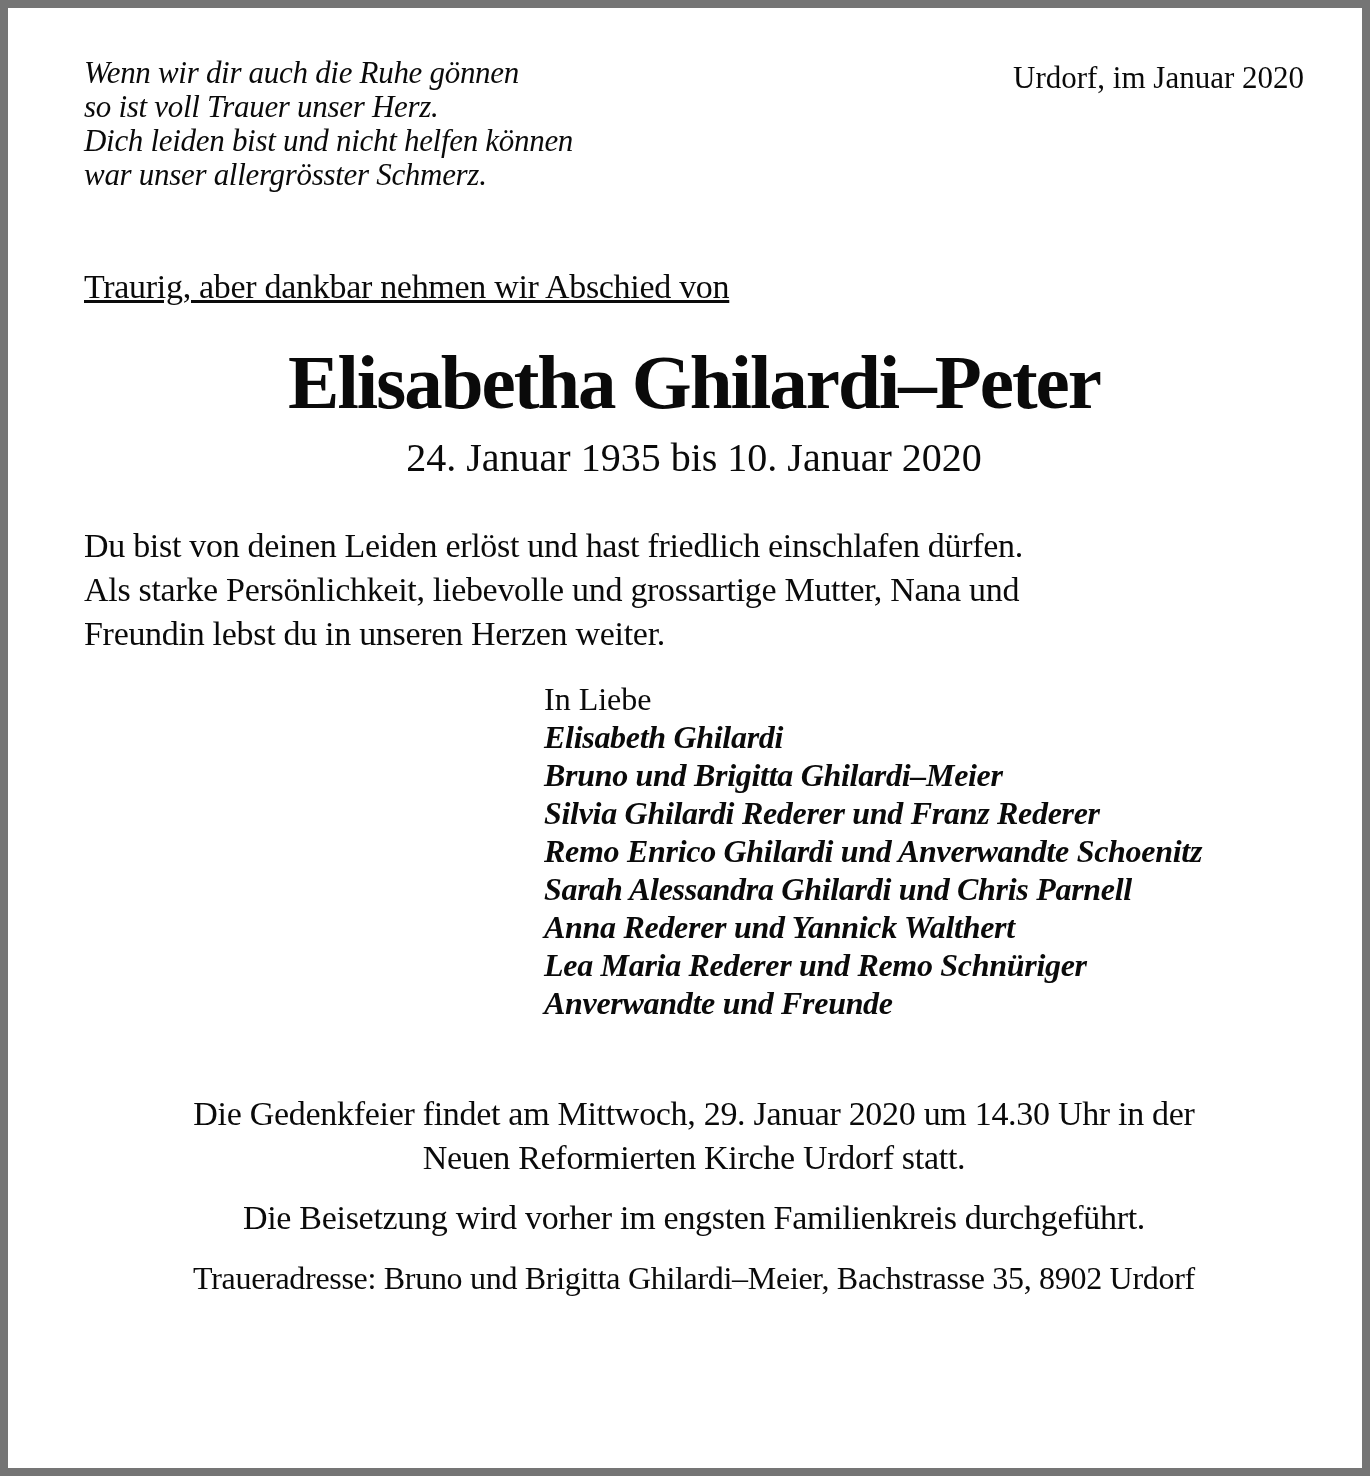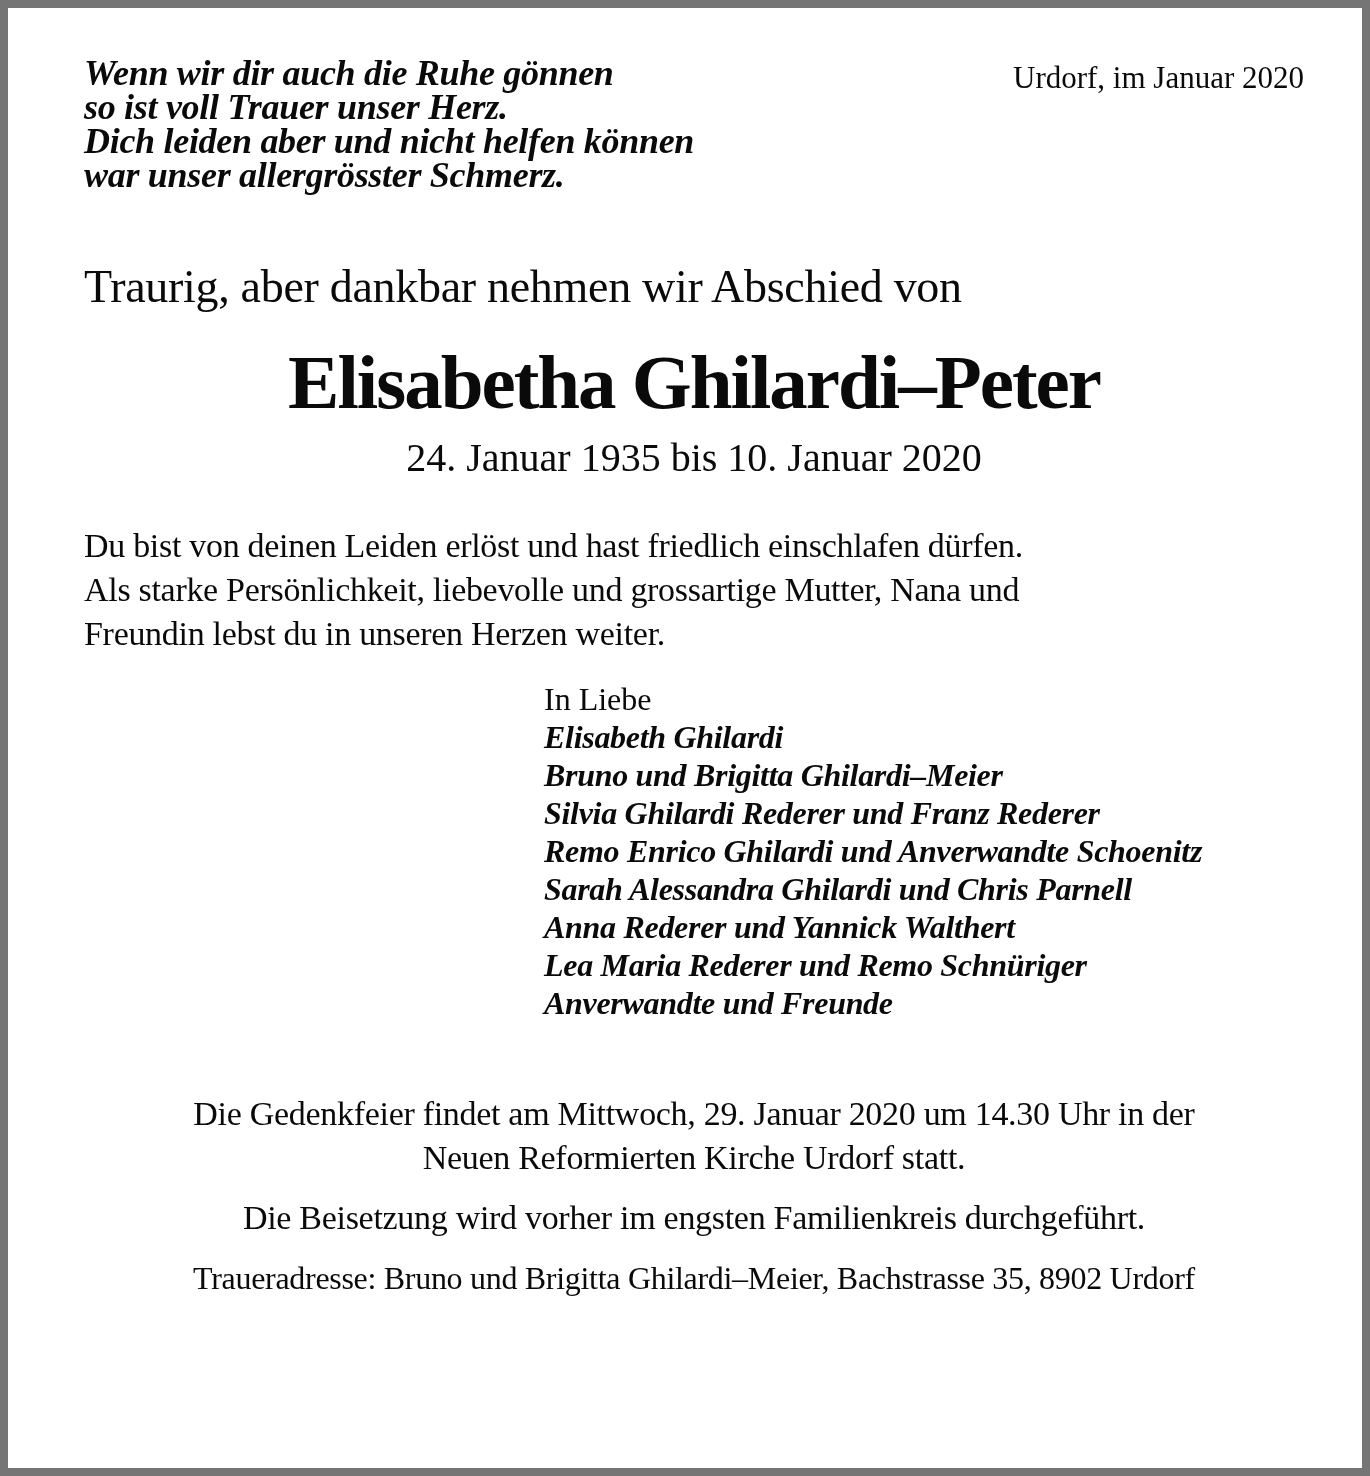--- a/index.html
+++ b/index.html
@@ -23,36 +23,37 @@
     padding: 48px 58px 0 76px;
   }
   
   .top-row {
     display: flex;
     justify-content: space-between;
     align-items: flex-start;
   }
   .poem {
     font-style: italic;
-    font-weight: bold;
-    font-size: 36px;
+    font-weight: normal;
+    font-size: 31px;
     line-height: 34px;
     letter-spacing: -0.3px;
   }
   .place-date {
     font-size: 31px;
     line-height: 36px;
     margin-top: 4px;
     white-space: nowrap;
   }
   .intro {
     margin: 74px 0 0 0;
-    font-size: 46px;
+    font-size: 34px;
     line-height: 42px;
     letter-spacing: -0.3px;
+    text-decoration: underline;
   }
   .name {
     margin: 28px 0 0 0;
     font-size: 77px;
     line-height: 92px;
     font-weight: bold;
     text-align: center;
     letter-spacing: -2px;
     white-space: nowrap;
   }
@@ -108,21 +109,21 @@
 </head>
 <body>
 
 <div class="sheet">
   <div class="content">
 
     <div class="top-row">
       <div class="poem">
         <div>Wenn wir dir auch die Ruhe gönnen</div>
         <div>so ist voll Trauer unser Herz.</div>
-        <div>Dich leiden aber und nicht helfen können</div>
+        <div>Dich leiden bist und nicht helfen können</div>
         <div>war unser allergrösster Schmerz.</div>
       </div>
       <div class="place-date">Urdorf, im Januar 2020</div>
     </div>
 
     <p class="intro">Traurig, aber dankbar nehmen wir Abschied von</p>
 
     <h1 class="name">Elisabetha Ghilardi–Peter</h1>
 
     <div class="dates">24. Januar 1935 bis 10. Januar 2020</div>

